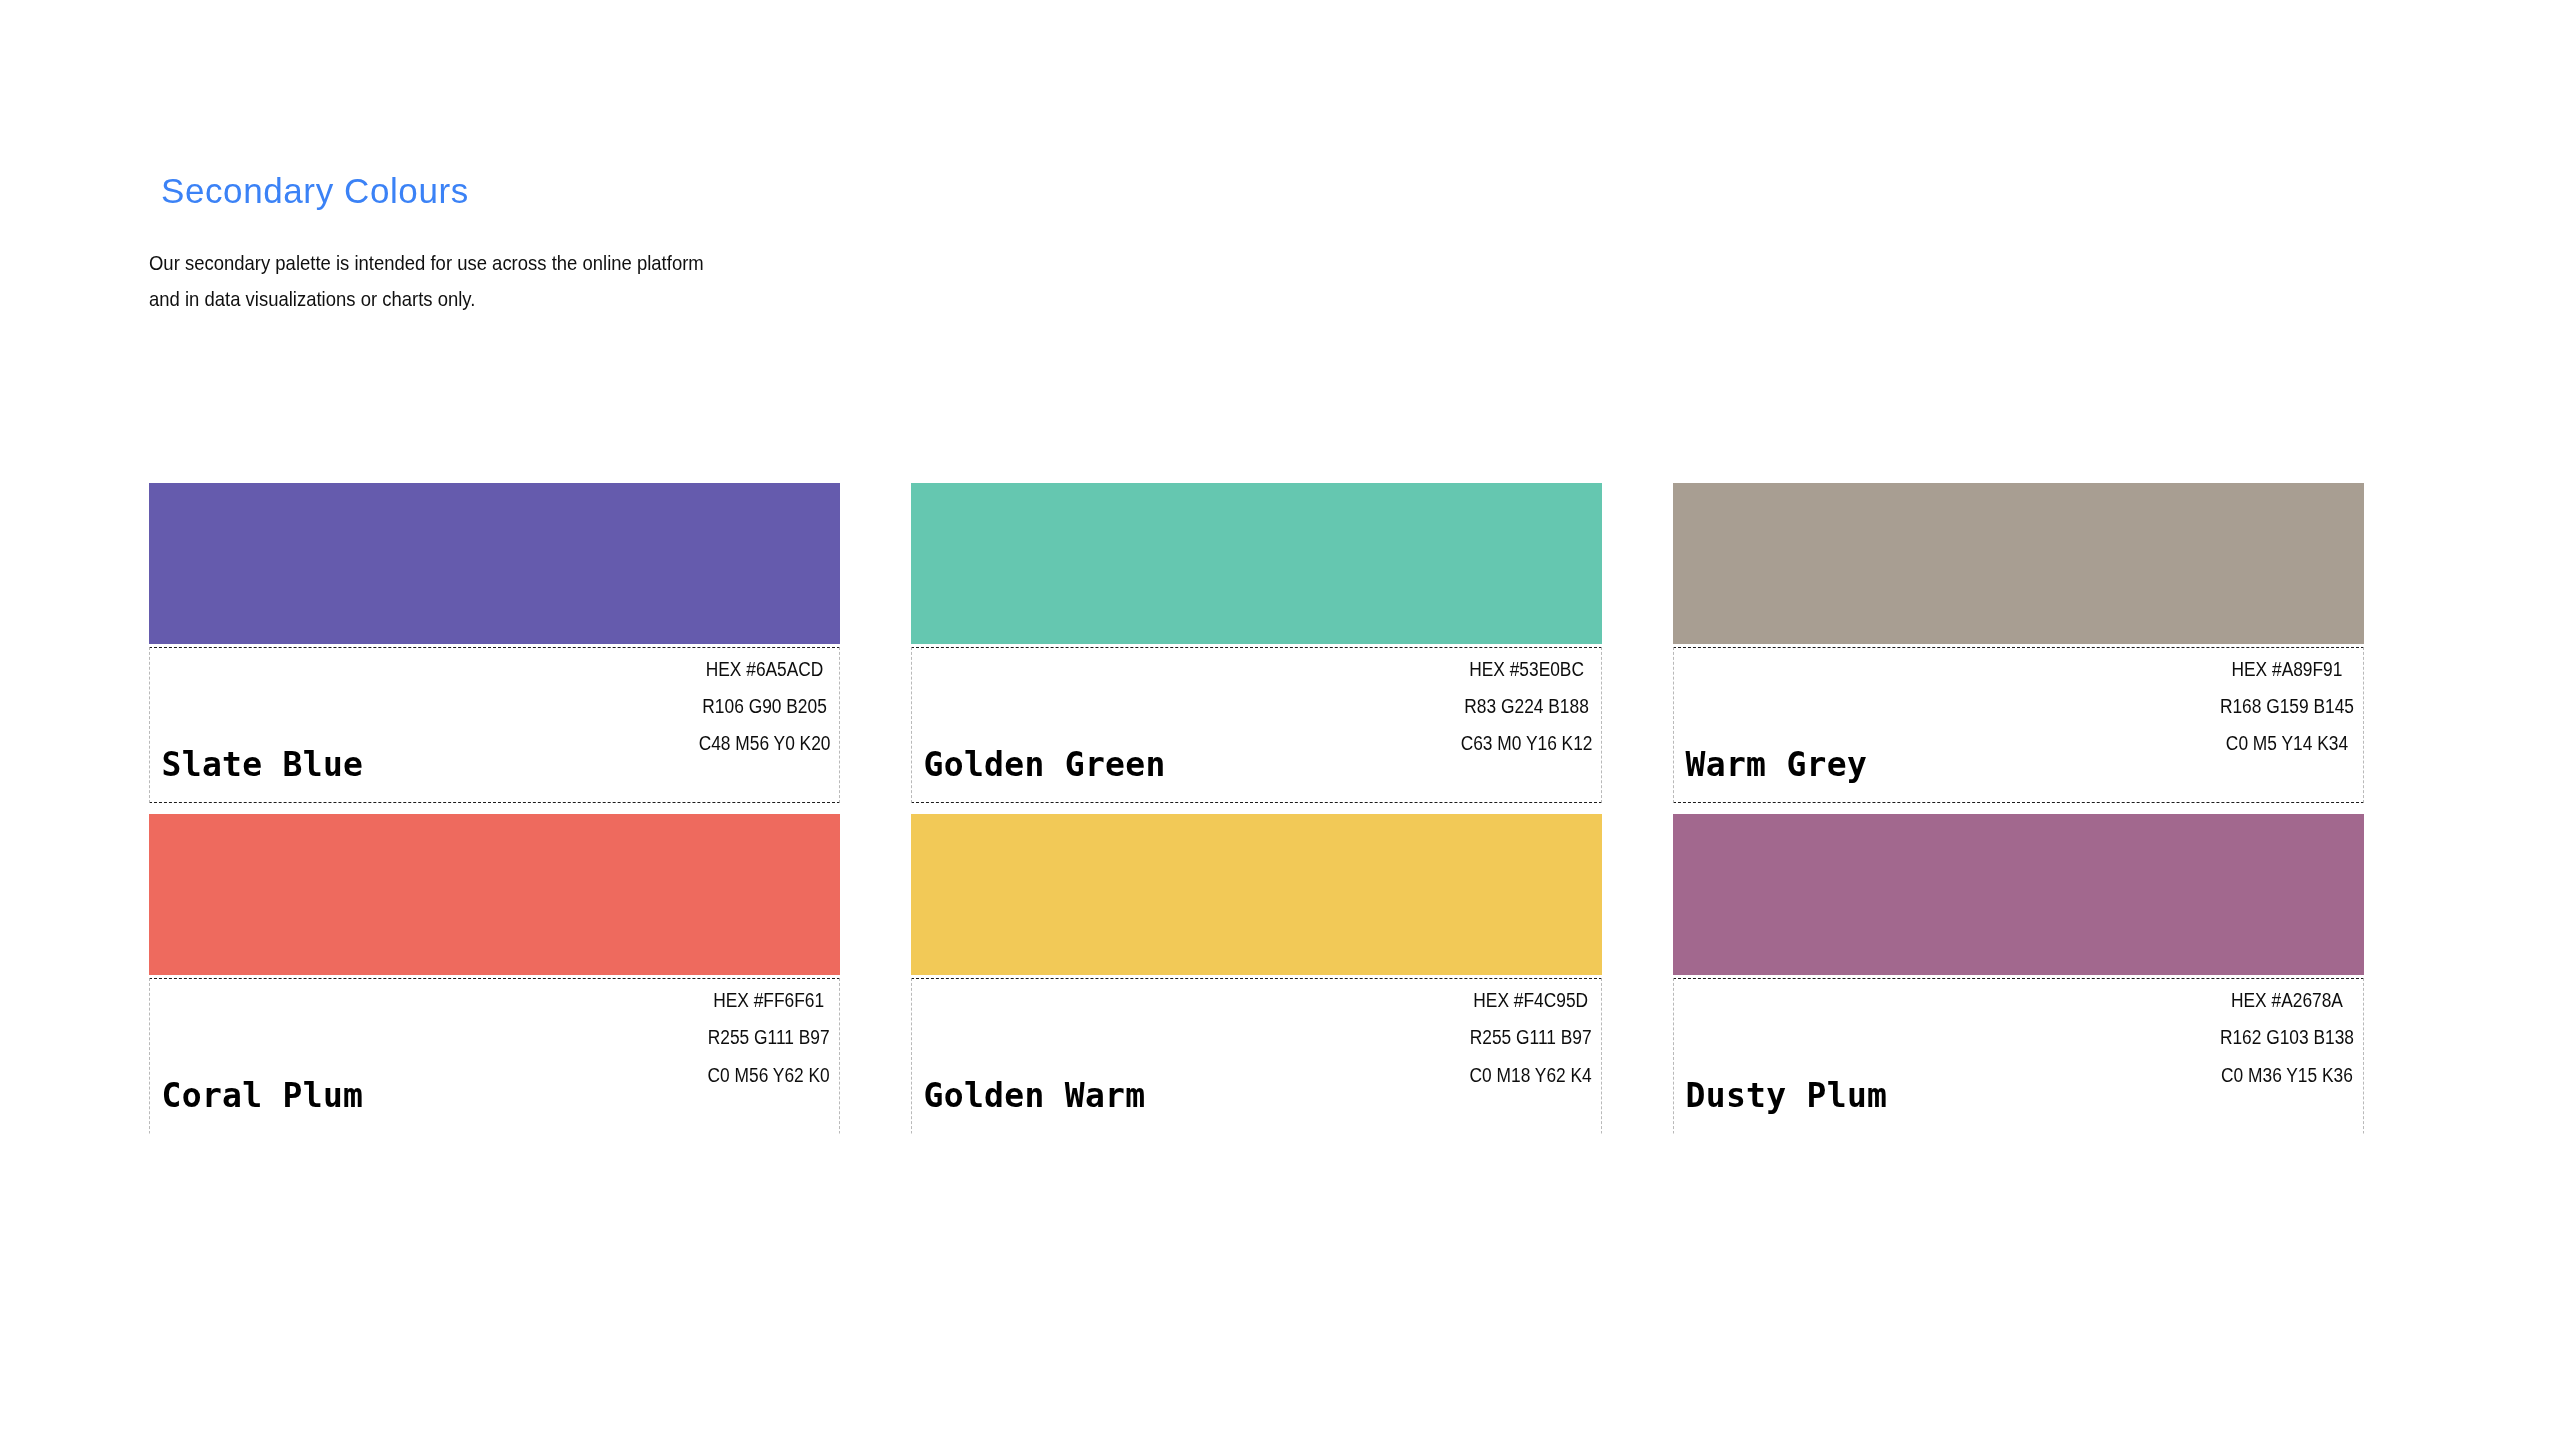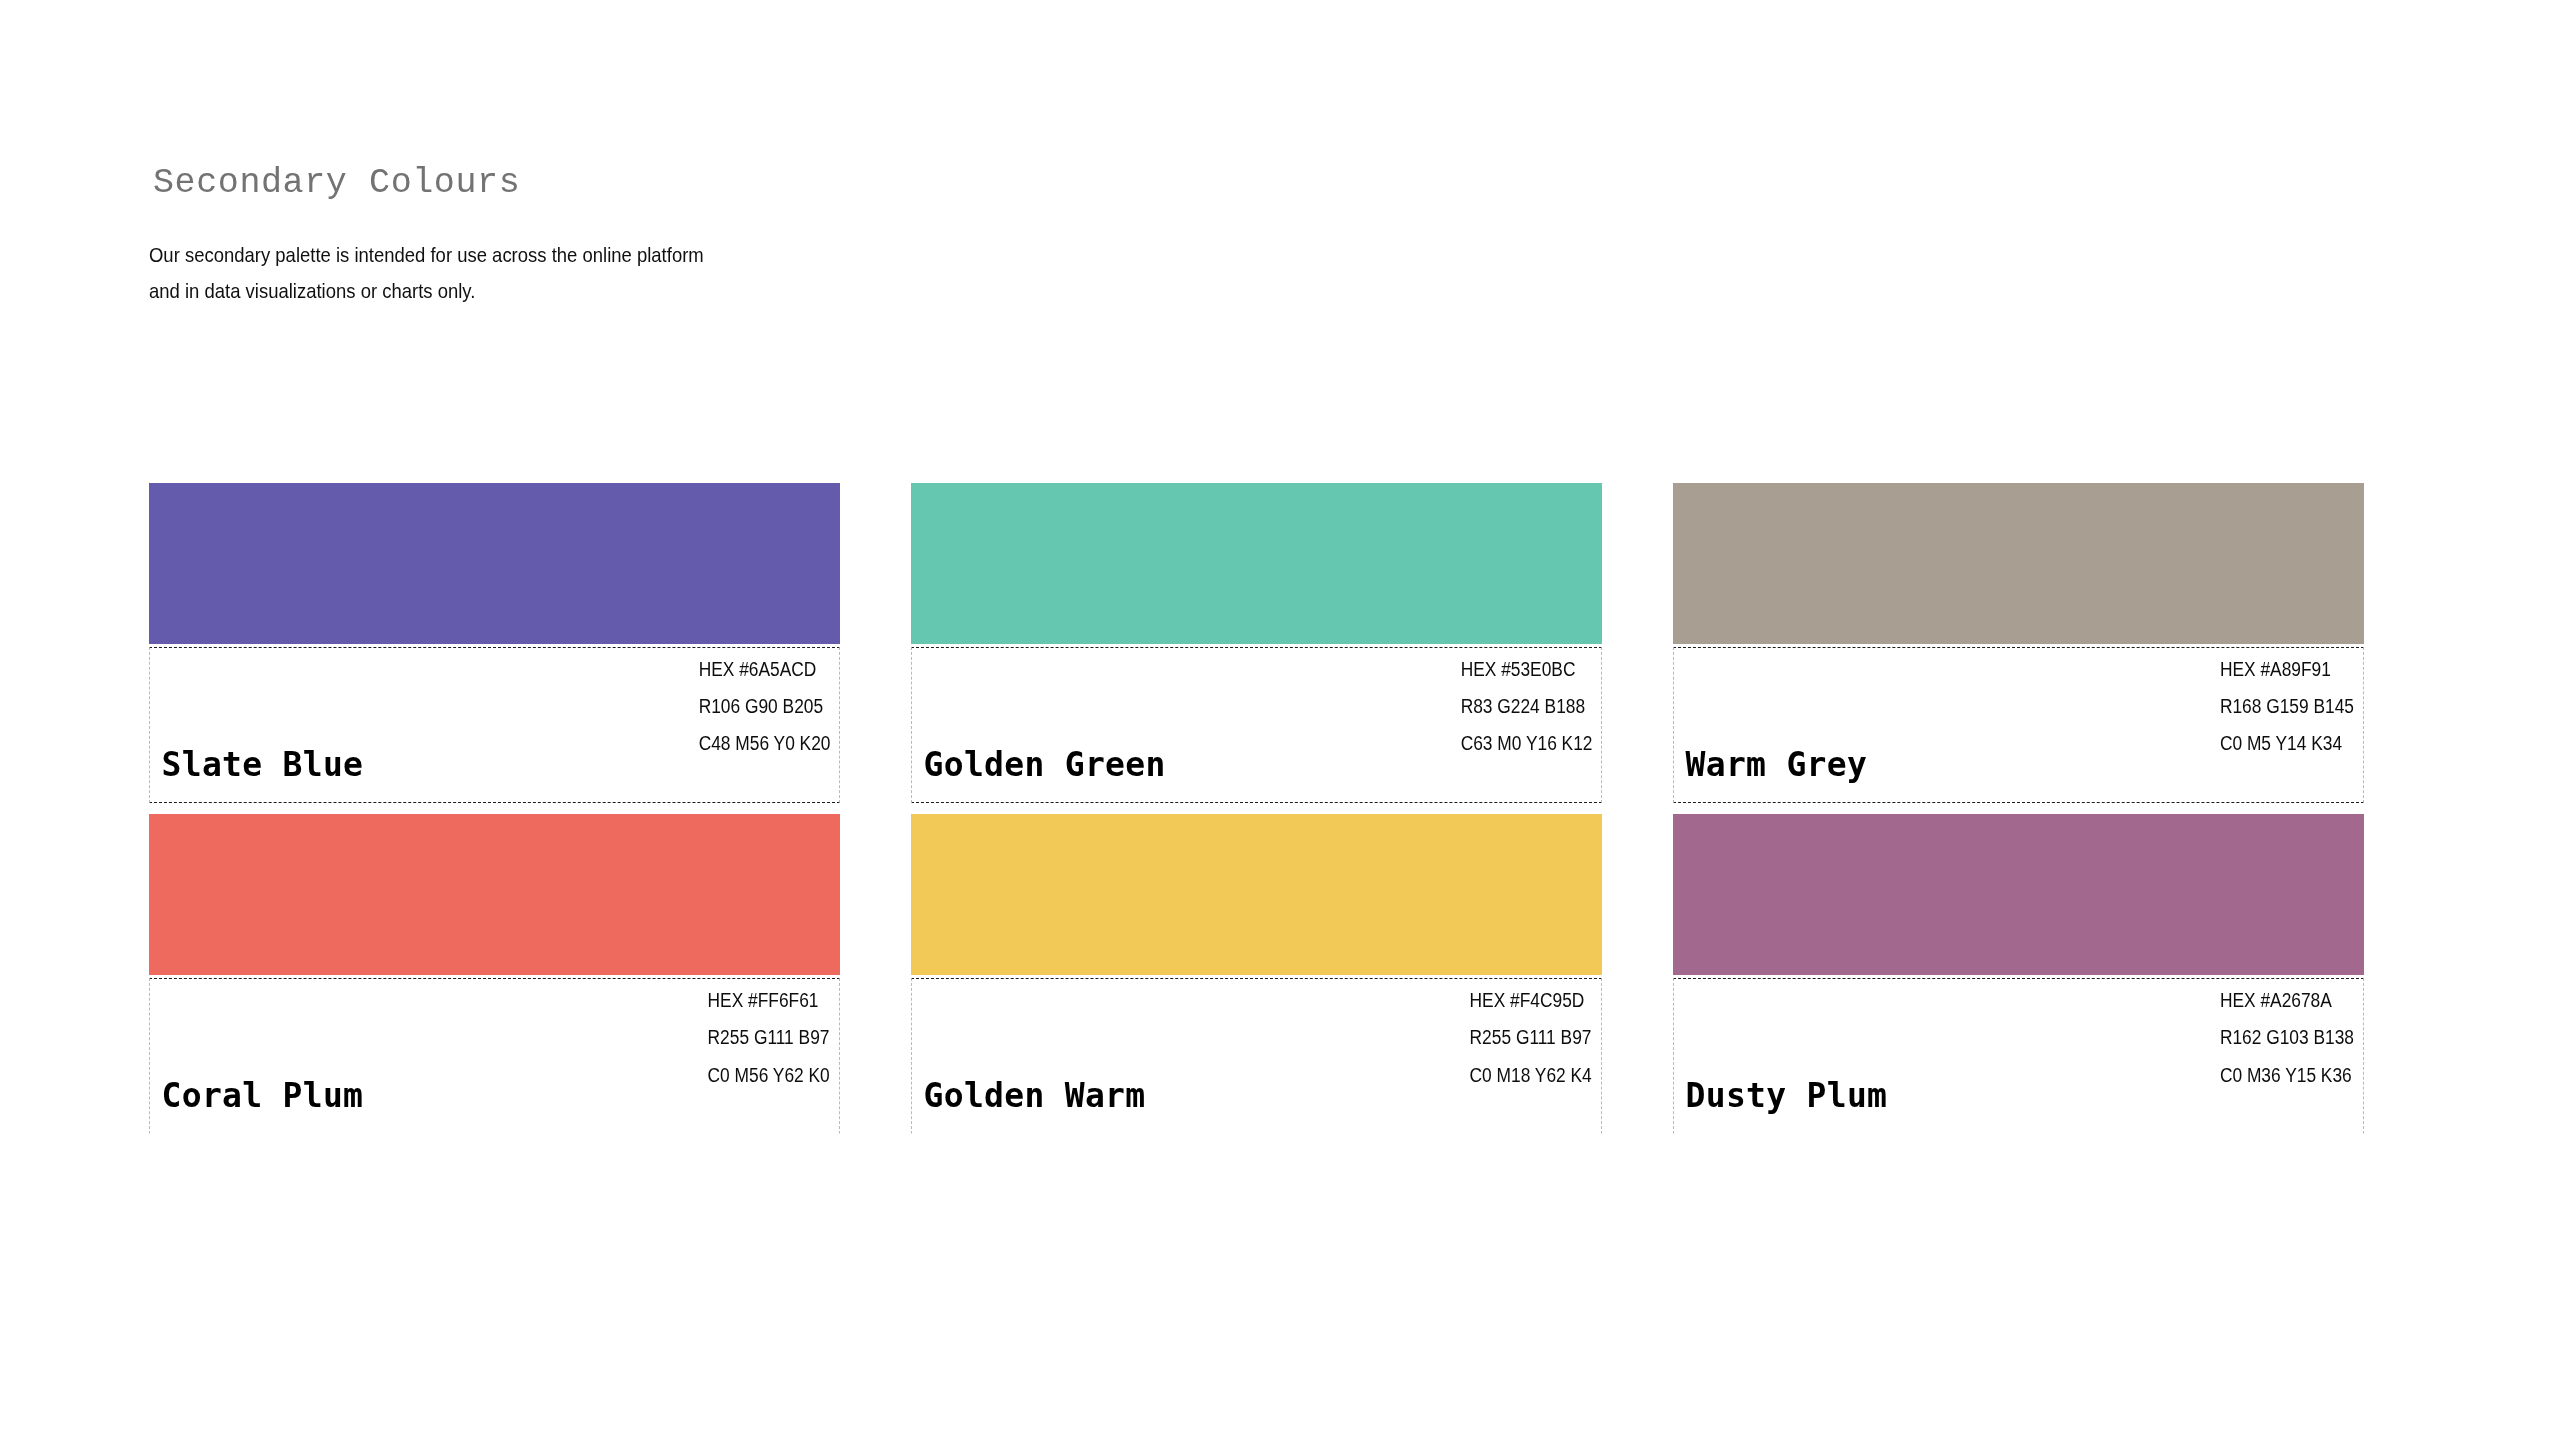--- a/index.html
+++ b/index.html
@@ -24,26 +24,26 @@
   }
 
   
   .header {
     position: absolute;
     left: 149px;
     top: 158px;
     width: 773px;
   }
   .page-title {
-    font-family: Liberation Mono, monospace;
+    font-family: Liberation Sans, sans-serif;
     font-size: 35px;
     font-weight: 400;
     letter-spacing: 0.6px;
-    color: #737373;
-    margin: 4px;
+    color: #3b82f6;
+    margin: 12px;
     white-space: nowrap;
     line-height: 1.2;
   }
   .intro {
     margin: 0;
     margin-top: 33px;
     font-family: "Liberation Sans", sans-serif;
     font-size: 21px;
     font-weight: 400;
     line-height: 1.72;
@@ -100,21 +100,21 @@
     font-weight: 700;
     letter-spacing: 0.3px;
     color: #000000;
     white-space: nowrap;
   }
 
   .specs {
     position: absolute;
     right: 9px;
     top: 11.6px;
-    text-align: left;
+    text-align: center;
   }
   .spec-line {
     font-family: "Liberation Sans", sans-serif;
     font-size: 19.3px;
     font-weight: 400;
     color: #0d0d0d;
     line-height: 1.0;
     margin-bottom: 18px;
     white-space: nowrap;
     transform: scaleX(0.9);

